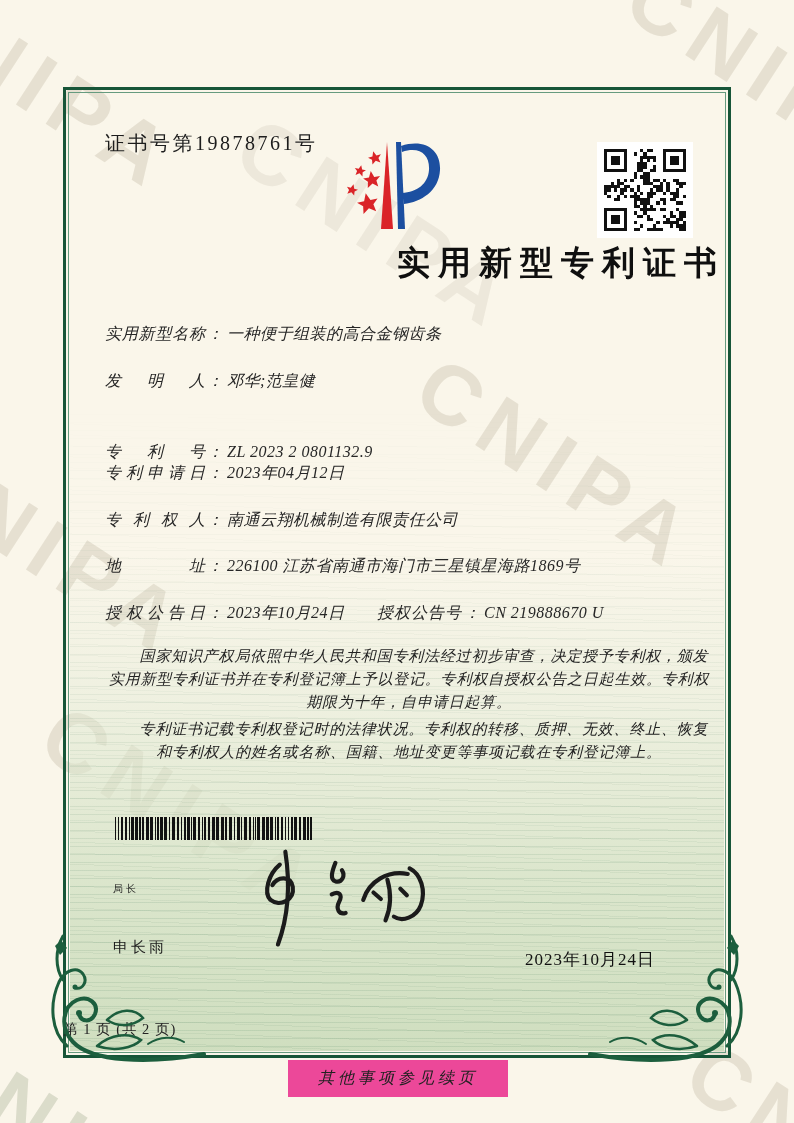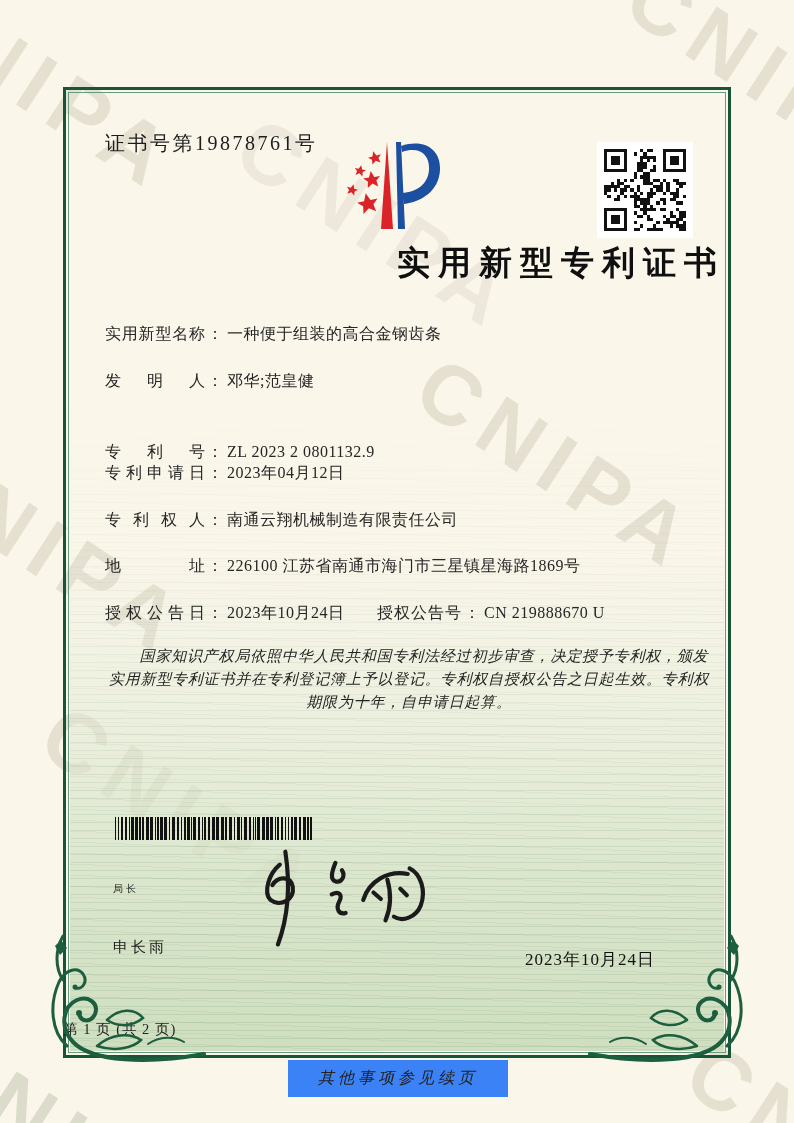--- a/index.html
+++ b/index.html
@@ -57,40 +57,40 @@
   
   .content{position:absolute;inset:0;z-index:3;}
   .cert-no{position:absolute;left:105px;top:130px;font-size:20px;letter-spacing:2.5px;}
   .logo{position:absolute;left:338px;top:139px;width:124px;height:98px;}
   .qr{position:absolute;left:597px;top:142px;width:96px;height:96px;background:#fff;
       display:flex;align-items:center;justify-content:center;}
   .title{
     position:absolute;left:63px;top:241px;width:662px;text-align:right;
     font-size:33px;font-weight:700;letter-spacing:8px;color:#0f0f0f;
   }
-  .frow{position:absolute;left:105px;width:580px;font-size:16px;color:#262626;}
+  .frow{position:absolute;left:105px;width:580px;font-size:16px;color:#262626;font-style:italic;}
   .flabel{display:inline-block;width:100px;text-align:justify;text-align-last:justify;vertical-align:top;}
   .fcolon{display:inline-block;margin:0 4px 0 2px;}
   .fvalue{letter-spacing:.5px;}
   .grant-group{position:absolute;left:272px;top:0;white-space:nowrap;}
   .grant-label{letter-spacing:1px;}
   .paras{position:absolute;left:105px;top:645px;width:608px;
     font-size:15px;line-height:23.2px;font-style:italic;letter-spacing:.8px;color:#222;}
   .paras p{margin:0 0 3px 0;text-indent:2em;text-align:center;}
   .barcode{position:absolute;left:113px;top:817px;width:205px;height:23px;}
   .signer-title{position:absolute;left:113px;top:882px;
     font-family:"Liberation Sans","DejaVu Sans",sans-serif;font-size:10px;letter-spacing:3px;color:#1c1c1c;}
   .signer-name{position:absolute;left:113px;top:915px;
     font-family:"Liberation Sans","DejaVu Sans",sans-serif;font-size:15px;letter-spacing:3px;color:#1c1c1c;margin-top:23px;}
   .sig{position:absolute;left:222px;top:848px;width:225px;height:102px;}
   .issue-date{position:absolute;left:470px;top:948px;width:240px;text-align:center;
     font-size:17px;letter-spacing:1px;color:#111;}
   .page-info{position:absolute;left:63px;top:1020px;width:662px;text-align:left;
     font-size:14.5px;letter-spacing:1px;color:#222;}
-  .note-box{position:absolute;left:288px;top:1060px;width:220px;height:37px;background:#3b82f6;
+  .note-box{position:absolute;left:288px;top:1060px;width:220px;height:37px;background:#ec4899;
     z-index:5;display:flex;align-items:center;justify-content:center;}
   .note-text{font-size:16px;font-style:italic;letter-spacing:4px;color:#222;}
 </style>
 </head>
 <body>
 
 <span class="wm wm1">CNIPA</span>
 <span class="wm wm2">CNIPA</span>
 <span class="wm wm3">CNIPA</span>
 <span class="wm wm4">CNIPA</span>
@@ -362,20 +362,21 @@
   </div>
   <div class="frow" style="top:603px">
     <span class="flabel">授权公告日</span><span class="fcolon">：</span><span class="fvalue">2023年10月24日</span>
     <span class="grant-group">
       <span class="grant-label">授权公告号</span><span class="fcolon">：</span><span class="fvalue">CN 219888670 U</span>
     </span>
   </div>
 
   <div class="paras">
     <p>国家知识产权局依照中华人民共和国专利法经过初步审查，决定授予专利权，颁发实用新型专利证书并在专利登记簿上予以登记。专利权自授权公告之日起生效。专利权期限为十年，自申请日起算。</p>
+    <p>专利证书记载专利权登记时的法律状况。专利权的转移、质押、无效、终止、恢复和专利权人的姓名或名称、国籍、地址变更等事项记载在专利登记簿上。</p>
   </div>
 
   <svg id="bars" class="barcode" viewBox="0 0 205 23" preserveAspectRatio="none">
       <rect x="2" y="0" width="1" height="23" fill="#111"></rect>
       <rect x="5" y="0" width="1" height="23" fill="#111"></rect>
       <rect x="8" y="0" width="2" height="23" fill="#111"></rect>
       <rect x="12" y="0" width="2" height="23" fill="#111"></rect>
       <rect x="16" y="0" width="1" height="23" fill="#111"></rect>
       <rect x="18" y="0" width="3" height="23" fill="#111"></rect>
       <rect x="22" y="0" width="3" height="23" fill="#111"></rect>

